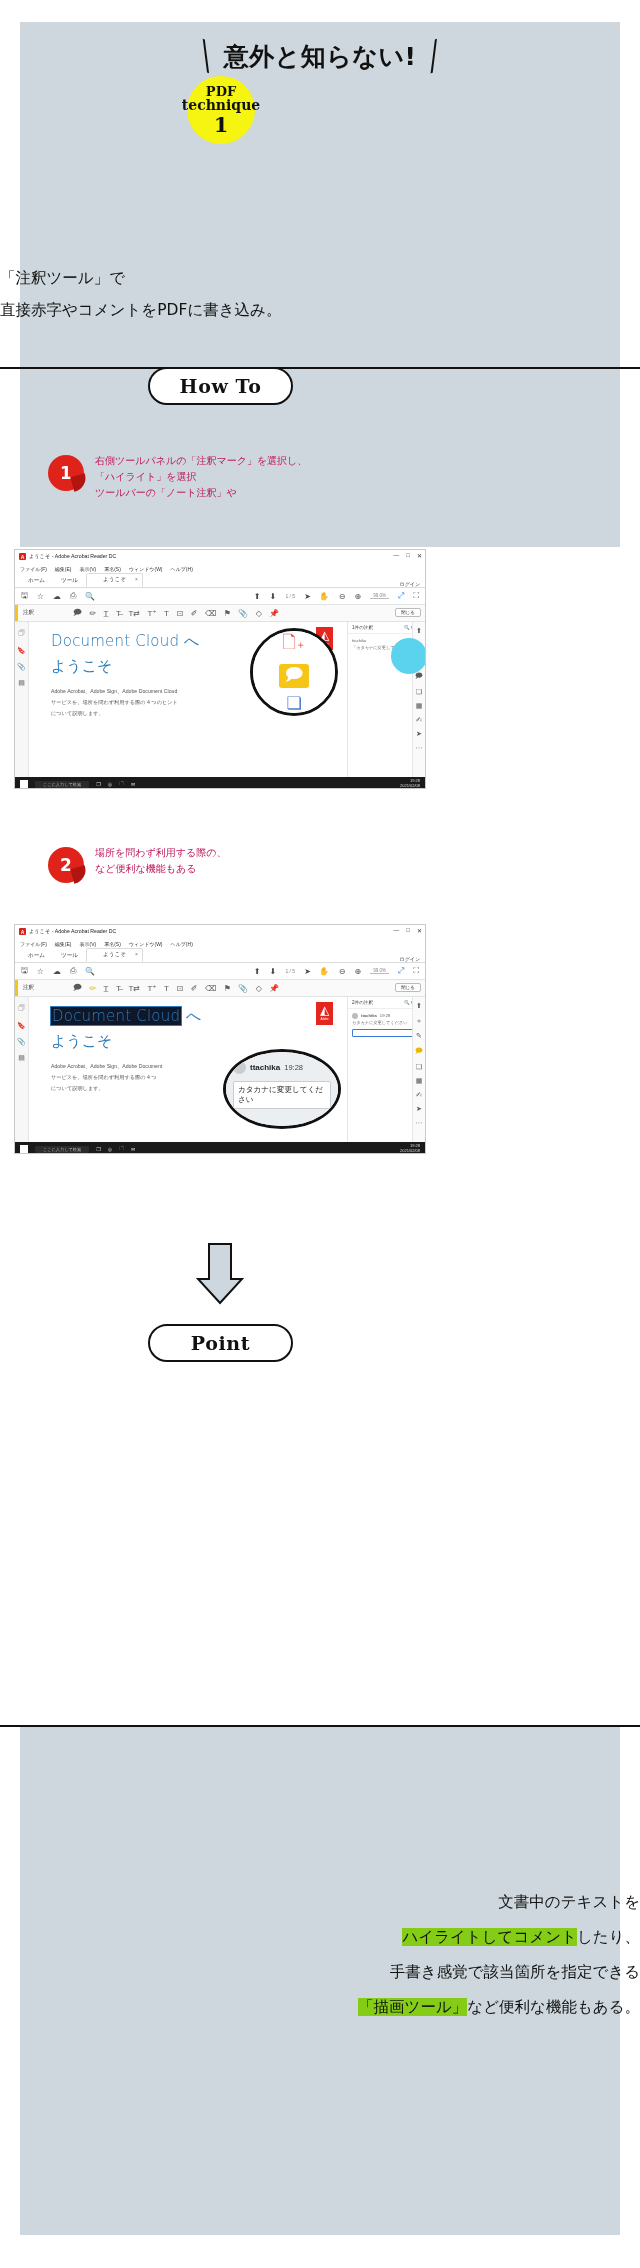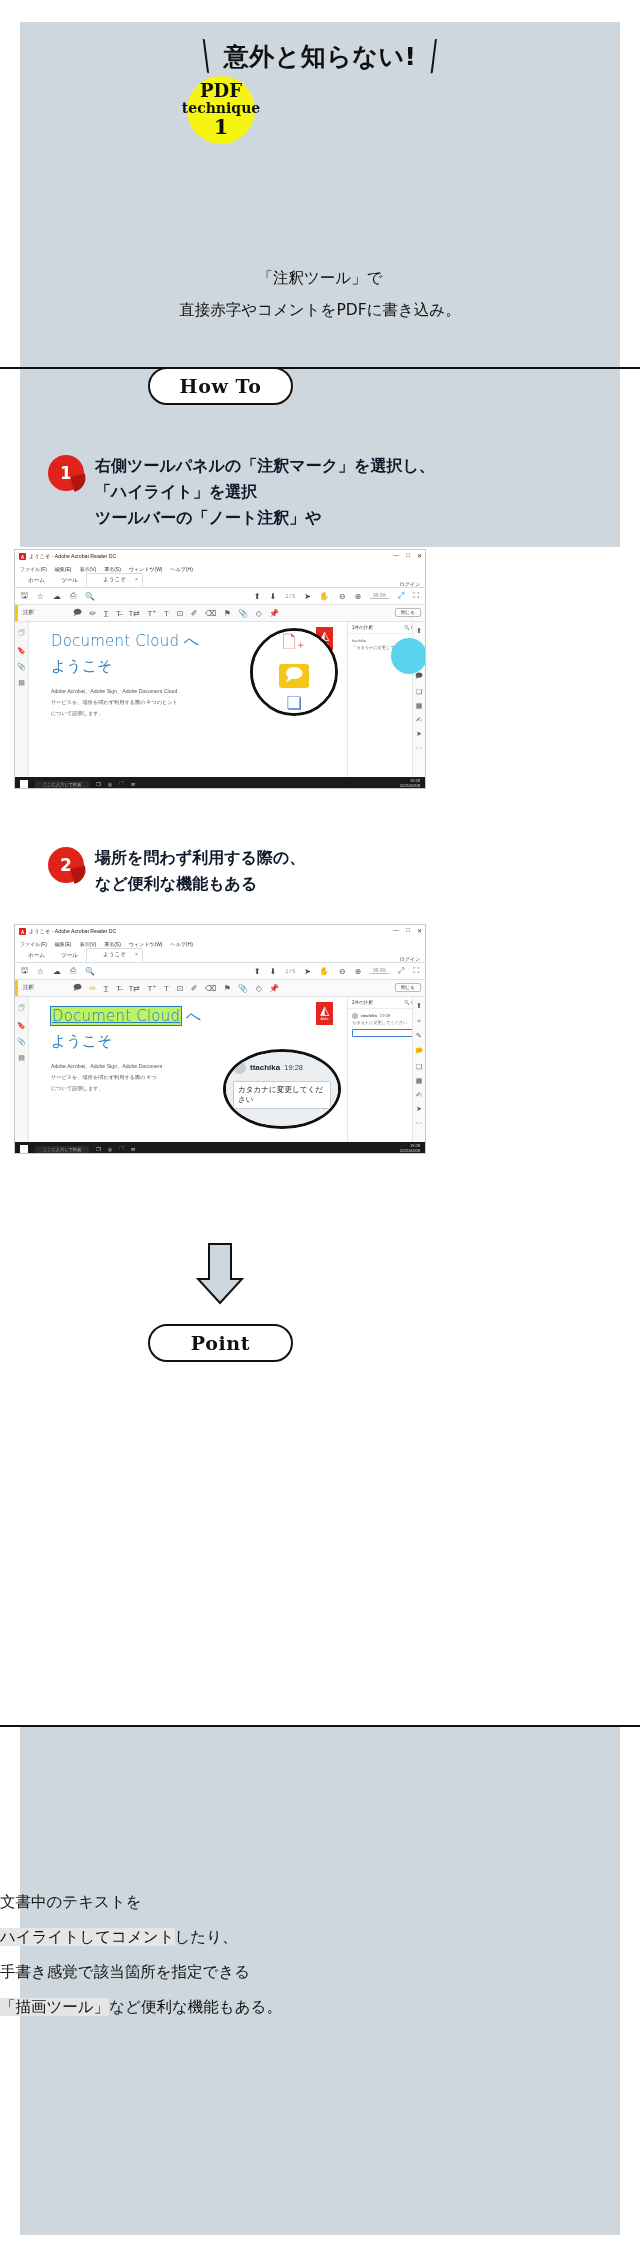--- a/index.html
+++ b/index.html
@@ -37,26 +37,26 @@
     text-align:center; color:#fff; font-size:35px; font-weight:800;
     letter-spacing:1px;
     font-family:"DejaVu Sans","Liberation Sans",sans-serif;
   }
   .badge {
     position:absolute; left:187px; top:76px; width:68px; height:68px;
     border-radius:50%; background:#f5f511; color:#111;
     display:flex; flex-direction:column; align-items:center; justify-content:center;
     line-height:1.02; z-index:4;
   }
-  .badge .b1 { font-size:18px; font-weight:800; font-family:"DejaVu Serif","Liberation Serif",serif;}
+  .badge .b1 { font-size:13px; font-weight:800; font-family:"DejaVu Serif","Liberation Serif",serif;}
   .badge .b2 { font-size:14px; font-weight:800; font-family:"DejaVu Serif","Liberation Serif",serif;}
   .badge .b3 { font-size:21px; font-weight:800; margin-top:1px; font-family:"DejaVu Serif","Liberation Serif",serif;}
 
   .lead {
-    position:absolute; left:0; top:263px; width:640px; text-align:center;
+    position:absolute; left:0; top:263px; width:640px; text-align:left;
     color:#121212; font-size:15.5px; line-height:2.05;
     font-family:"DejaVu Sans","Liberation Sans",sans-serif;
   }
 
   
   .rule { position:absolute; left:0; width:640px; height:2px; background:#111; }
   .rule.top { top:367px; }
   .rule.bot { top:1725px; }
 
   .pill {
@@ -75,21 +75,21 @@
     position:absolute; inset:0; border-radius:50%; background:#e0231a;
     display:flex; align-items:center; justify-content:center;
     color:#fff; font-weight:800; font-size:17px;
     font-family:"DejaVu Sans","Liberation Sans",sans-serif;
   }
   .num .fold {
     position:absolute; right:-3px; bottom:1px; width:15px; height:15px;
     background:#b2150f; border-radius:0 0 14px 0; transform:rotate(-16deg); z-index:2;
   }
   .step-text {
-    font-size:16px; font-weight:700; color:#0f172a; line-height:1.62;
+    font-size:10px; font-weight:400; color:#be185d; line-height:1.62;
     font-family:"DejaVu Sans","Liberation Sans",sans-serif;
   }
 
   
   .shot { position:absolute; background:#fff; border:1px solid #c9c9c9; overflow:hidden; }
   .win-title {
     height:13px; background:#fff; display:flex; align-items:center; gap:3px;
     padding:0 4px; font-size:5.2px; color:#222; position:relative;
   }
   .acro-dot { width:7px; height:7px; background:#d6221a; border-radius:1px; flex:0 0 7px;
@@ -147,25 +147,25 @@
   
   .mag { position:absolute; border-radius:50%; border:3px solid #111; background:#fff;
          overflow:hidden; z-index:6; }
   .cyan-blob { position:absolute; border-radius:50%; background:#5bd3ef; z-index:5; }
 
   .mag-tool { width:34px; height:30px; border-radius:4px; display:flex;
               align-items:center; justify-content:center; font-size:17px; }
 
   
   .point-lead {
-    position:absolute; left:0; width:640px; text-align:left;
+    position:absolute; left:0; width:640px; text-align:right;
     color:#121212; font-size:15.5px; line-height:2.25;
     font-family:"DejaVu Sans","Liberation Sans",sans-serif;
   }
-  .hl { background:#e5e5e5; }
+  .hl { background:#84cc16; }
 
   .arrow-down {
     position:absolute; left:196px; top:1243px; width:48px; height:62px; z-index:2;
   }
 </style>
 </head>
 <body>
 
 <div class="page">
 
@@ -436,21 +436,21 @@
         <span>📎</span>
         <span>▤</span>
       </div>
 
       <div class="docarea">
         <div class="adobelogo">
           <span class="tri">◭</span>
           <span class="nm">Adobe</span>
         </div>
         <div class="doc-h1">
-          <span style="background:#bef264;outline:1.5px solid #2b7cb9;padding:0 1px;text-decoration:underline;">Document Cloud</span>
+          <span style="background:#0f172a;outline:1.5px solid #2b7cb9;padding:0 1px;">Document Cloud</span>
           <span>へ</span>
         </div>
         <div class="doc-h2">ようこそ</div>
         <div class="doc-p">
           <div>Adobe Acrobat、Adobe Sign、Adobe Document</div>
           <div>サービスを、場所を問わず利用する際の 4 つ</div>
           <div>について説明します。</div>
         </div>
       </div>
 

